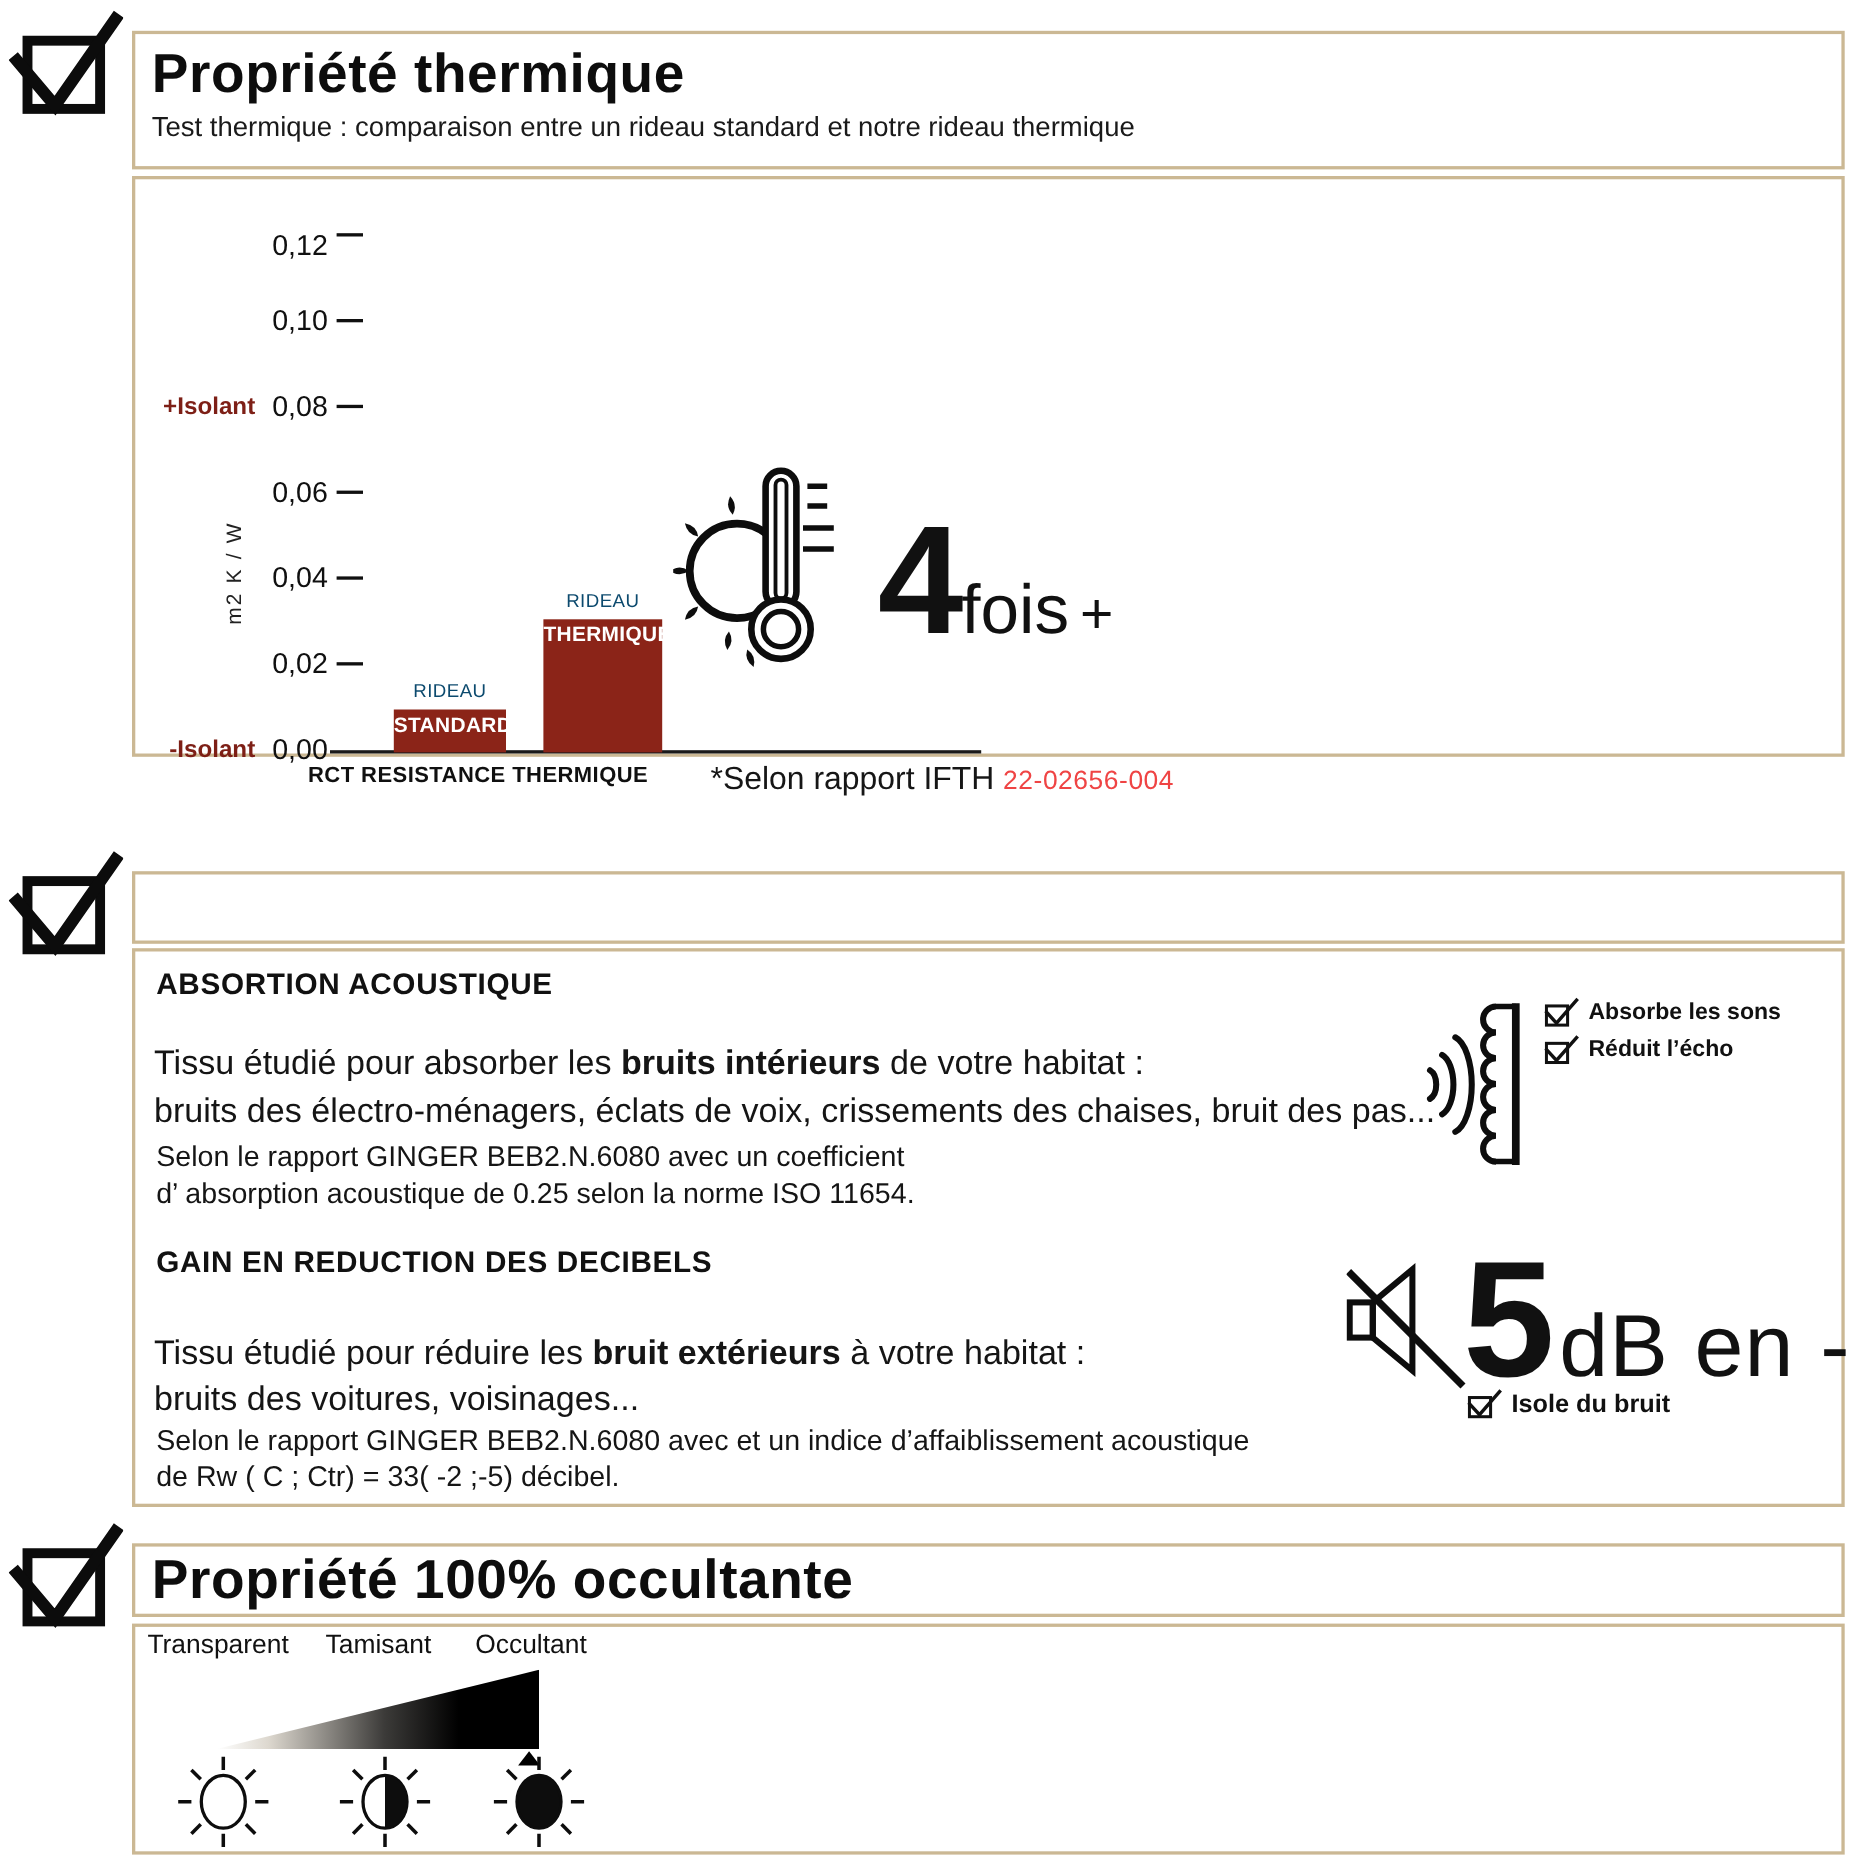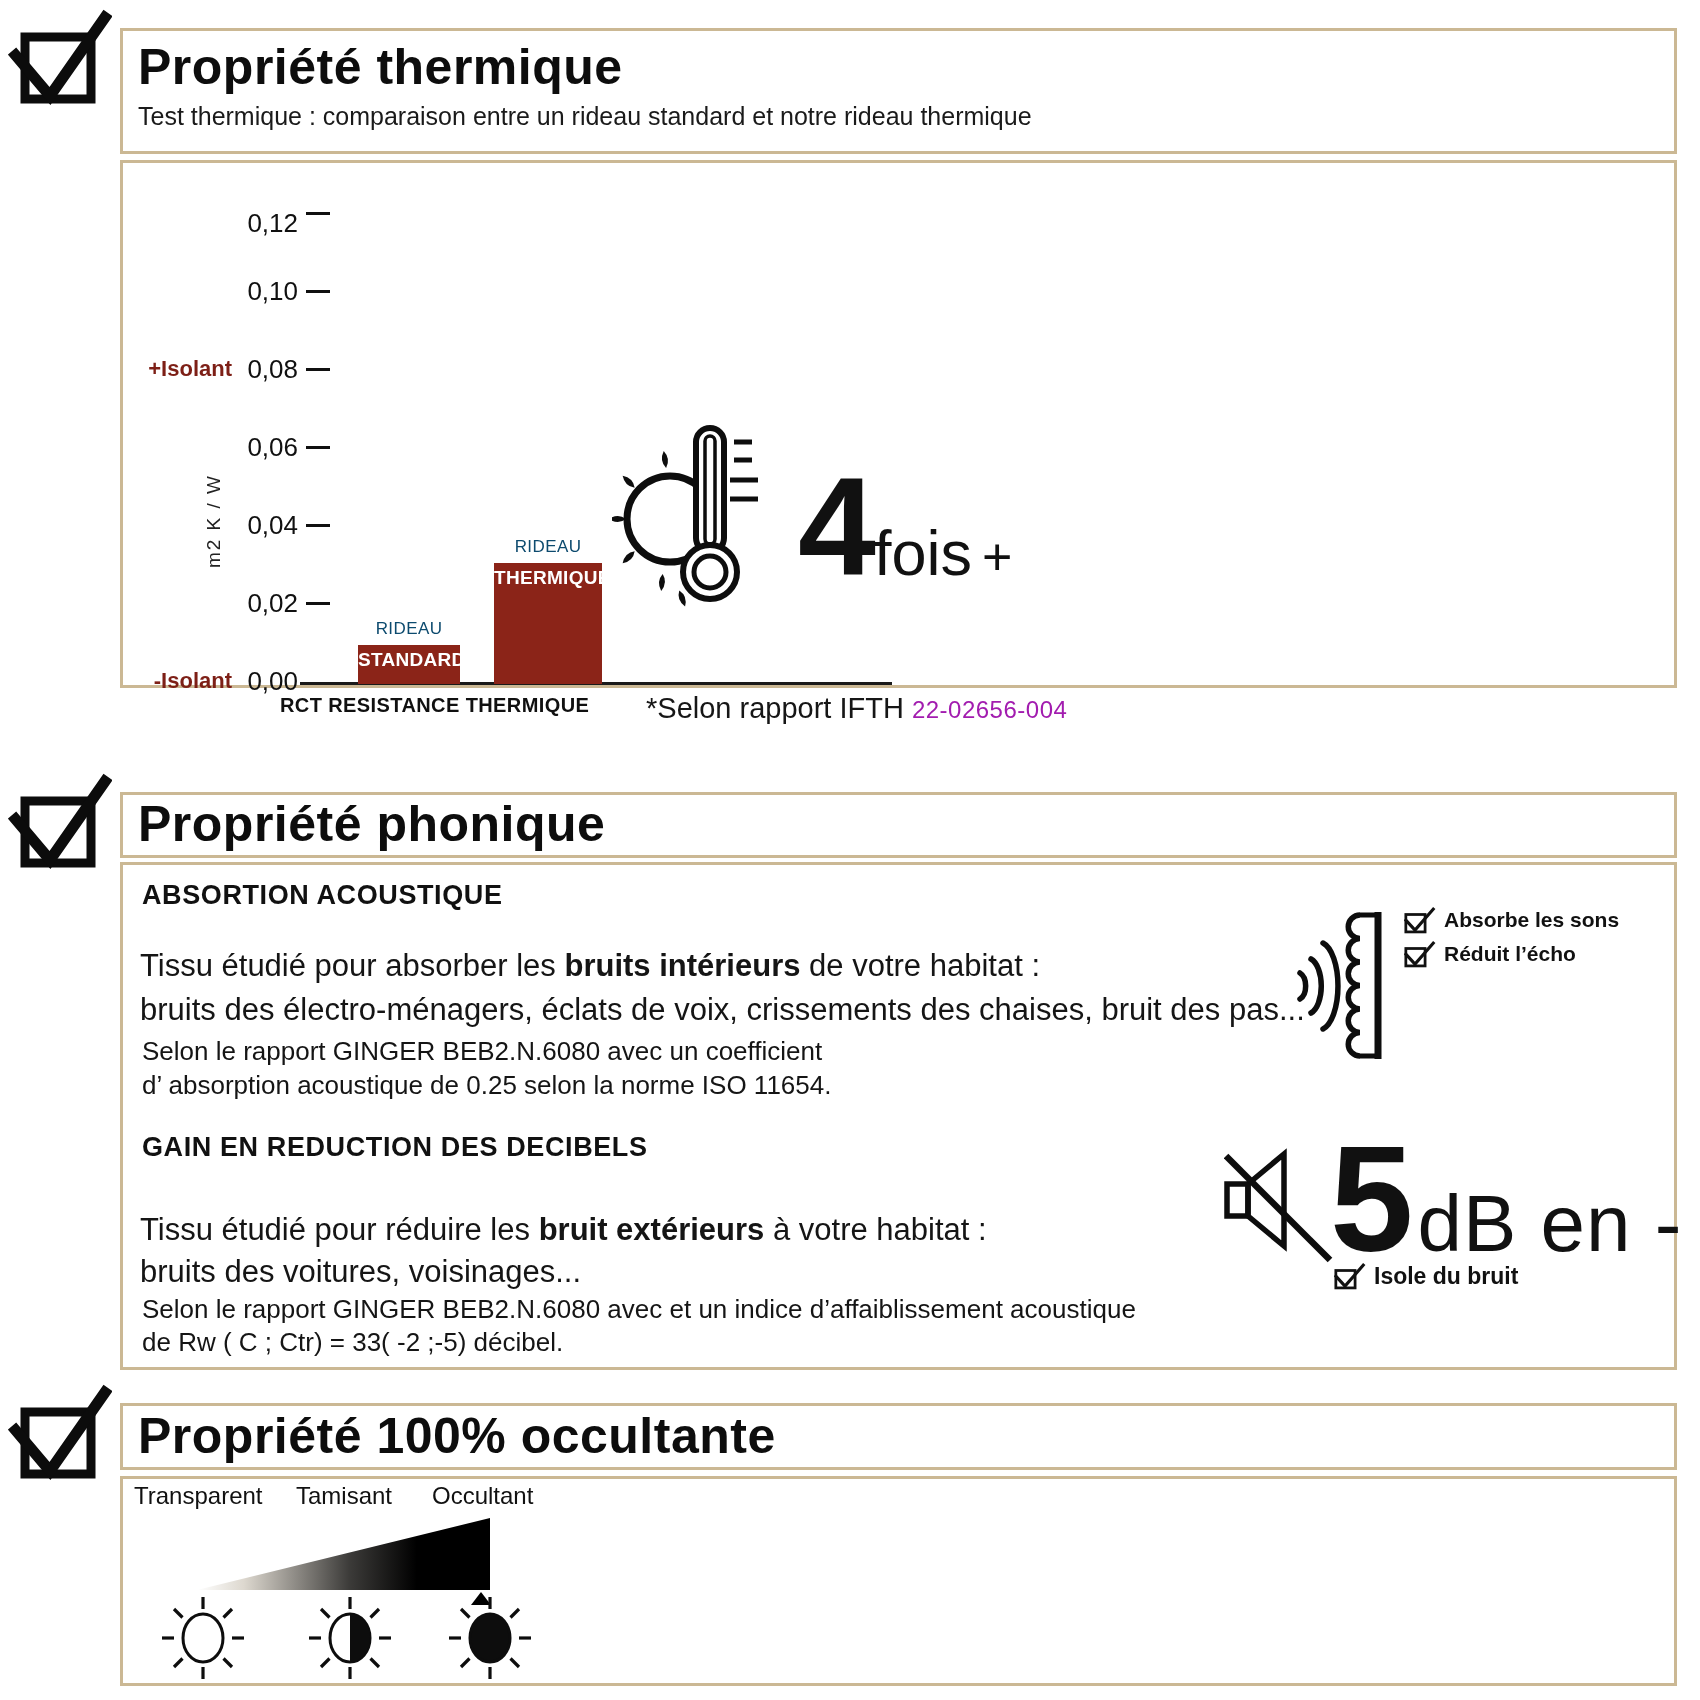--- a/index.html
+++ b/index.html
@@ -19,21 +19,21 @@
   .bar-above { position:absolute; font-size:17px; letter-spacing:0.4px; text-align:center; color:#0c4a6e; }
   .bar-inner { position:absolute; font-size:19px; font-weight:700; letter-spacing:0.3px; text-align:center; color:#fff; }
   .xlab { font-size:20px; font-weight:600; letter-spacing:0.4px; color:#101010; white-space:nowrap; }
   .bigrow { display:flex; align-items:baseline; white-space:nowrap; }
   .n-big { font-size:140px; font-weight:700; line-height:0.78; letter-spacing:-2px; }
   .n-word { font-size:63px; font-weight:400; }
   .n-plus { font-size:52px; font-weight:400; margin-left:10px; }
   .caption { font-size:31px; color:#161616; white-space:nowrap; }
   .footrow { display:flex; align-items:baseline; white-space:nowrap; }
   .foot-main { font-size:29px; color:#161616; }
-  .foot-ref { font-size:24px; color:#a21caf; margin-left:8px; letter-spacing:0.5px;text-align:right; }
+  .foot-ref { font-size:24px; color:#ef4444; margin-left:8px; letter-spacing:0.5px;text-align:right; }
   .ph-heading { font-size:27px; font-weight:600; letter-spacing:0.6px; white-space:nowrap; }
   .ph-line { font-size:31px; font-weight:400; white-space:nowrap; color:#151515; }
   .ph-line b { font-weight:700; }
   .ph-note { font-size:26px; font-weight:400; white-space:nowrap; color:#151515; }
   .checkrow { display:flex; align-items:center; white-space:nowrap; }
   .checkrow .lbl { font-size:21px; font-weight:700; margin-left:7px; }
   .db-row { display:flex; align-items:baseline; white-space:nowrap; }
   .db-num { font-size:150px; font-weight:700; line-height:0.76; letter-spacing:-2px; }
   .db-unit { font-size:80px; font-weight:400; margin-left:6px; letter-spacing:1px; }
   .lvl { font-size:24px; white-space:nowrap; }
@@ -116,21 +116,20 @@
   </div>
 </section>
 
 <section>
   <svg class="abs" style="left:8px;top:770px" width="104" height="100" viewBox="0 0 104 100">
     <rect x="17" y="31" width="66" height="62" fill="#fff" stroke="#0c0c0c" stroke-width="9"></rect>
     <path d="M4 45 L42 90 L100 7" fill="none" stroke="#0c0c0c" stroke-width="11"></path>
   </svg>
 
   <div class="box" style="left:120px;top:792px;width:1557px;height:66px"></div>
-  <div class="abs sec-title" style="left:138px;top:799px">Propriété phonique</div>
 
   <div class="box" style="left:120px;top:862px;width:1557px;height:508px"></div>
 
   <div class="abs ph-heading" style="left:142px;top:880px">ABSORTION ACOUSTIQUE</div>
   <div class="abs ph-line" style="left:140px;top:948px"><span>Tissu étudié pour absorber les </span><b>bruits intérieurs</b><span> de votre habitat :</span></div>
   <div class="abs ph-line" style="left:140px;top:992px">bruits des électro-ménagers, éclats de voix, crissements des chaises, bruit des pas...</div>
   <div class="abs ph-note" style="left:142px;top:1036px">Selon le rapport GINGER BEB2.N.6080 avec un coefficient</div>
   <div class="abs ph-note" style="left:142px;top:1070px">d’ absorption acoustique de 0.25 selon la norme ISO  11654.</div>
 
   <svg class="abs" style="left:1288px;top:910px" width="118" height="152" viewBox="0 0 118 152">

